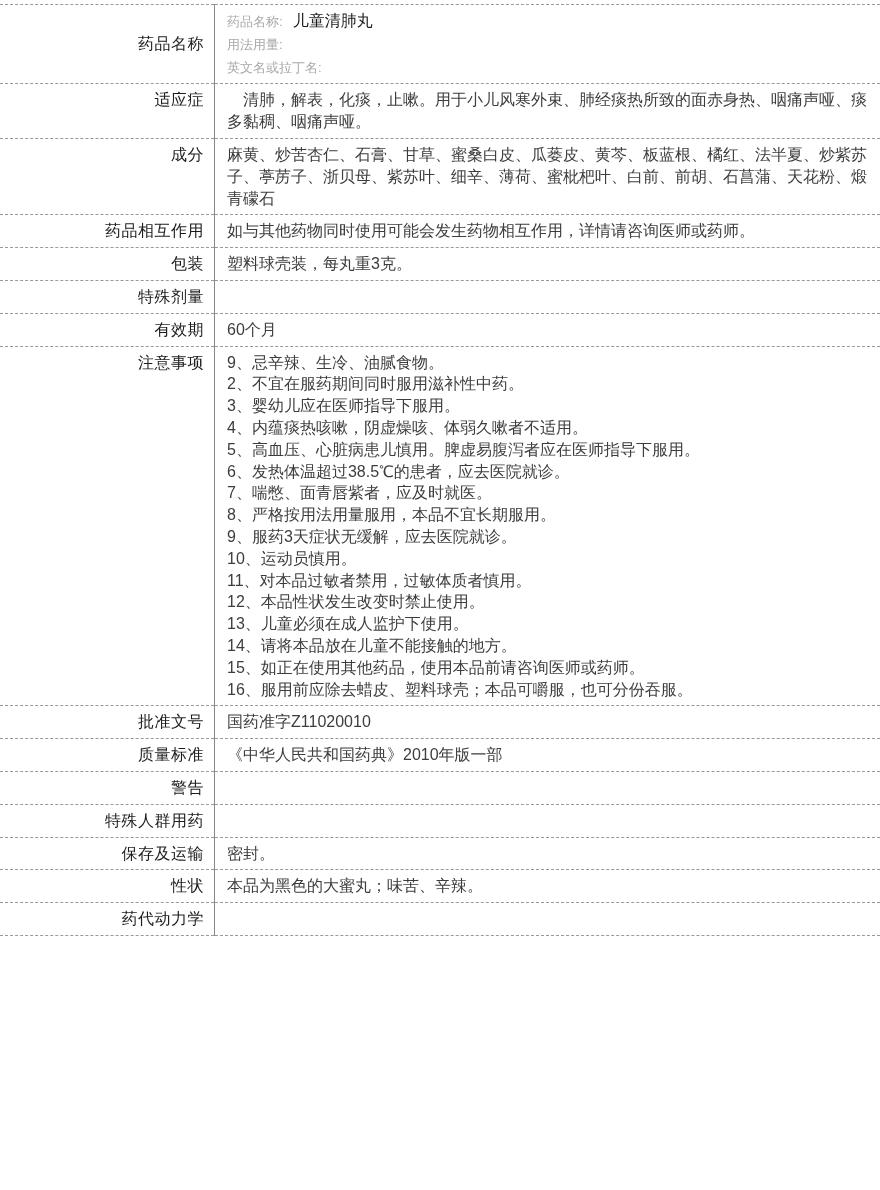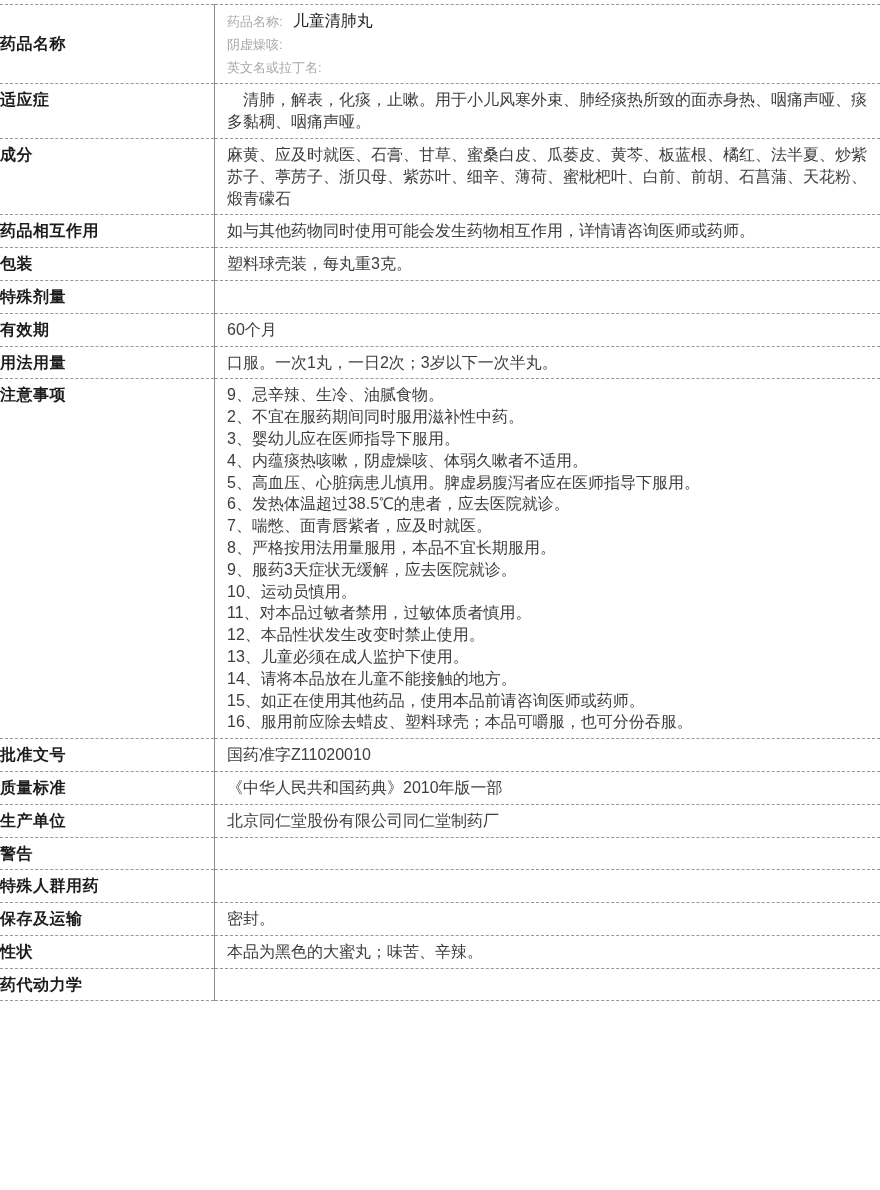--- a/index.html
+++ b/index.html
@@ -19,24 +19,24 @@
     table-layout: fixed;
     margin-top: 4px;
   }
   table.drug-table td {
     vertical-align: top;
     line-height: 21.8px;
     margin-left: 37px;
   }
   td.label-cell {
     width: 204px;
-    text-align: left;
+    text-align: right;
     padding: 5px 10px 5px 0;
     font-size: 16px;
-    font-weight: bold;
+    font-weight: normal;
     color: #1c1c1c;
     border-right: 1px solid #8a8a8a;
     border-bottom: 1px dashed #999999;
     letter-spacing: 0.5px;
   }
   td.value-cell {
     padding: 5px 10px 5px 12px;
     font-size: 16px;
     color: #3d3d3d;
     border-bottom: 1px dashed #999999;
@@ -67,34 +67,34 @@
 </style>
 </head>
 <body>
 
 <table class="drug-table">
   <tbody id="table-body">
       <tr class="table-row" data-row-id="drug-name">
         <td class="label-cell">药品名称</td>
         <td class="value-cell">
           <div class="kv-line value-line"><span class="field-key">药品名称:</span><span class="field-value">儿童清肺丸</span></div>
-          <div class="kv-line value-line"><span class="field-key">阴虚燥咳:</span></div>
+          <div class="kv-line value-line"><span class="field-key">用法用量:</span></div>
           <div class="kv-line value-line"><span class="field-key">英文名或拉丁名:</span></div>
         </td>
       </tr>
       <tr class="table-row" data-row-id="indications">
         <td class="label-cell">适应症</td>
         <td class="value-cell">
           <div class="value-line">　清肺，解表，化痰，止嗽。用于小儿风寒外束、肺经痰热所致的面赤身热、咽痛声哑、痰多黏稠、咽痛声哑。</div>
         </td>
       </tr>
       <tr class="table-row" data-row-id="ingredients">
         <td class="label-cell">成分</td>
         <td class="value-cell">
-          <div class="value-line">麻黄、应及时就医、石膏、甘草、蜜桑白皮、瓜蒌皮、黄芩、板蓝根、橘红、法半夏、炒紫苏子、葶苈子、浙贝母、紫苏叶、细辛、薄荷、蜜枇杷叶、白前、前胡、石菖蒲、天花粉、煅青礞石</div>
+          <div class="value-line">麻黄、炒苦杏仁、石膏、甘草、蜜桑白皮、瓜蒌皮、黄芩、板蓝根、橘红、法半夏、炒紫苏子、葶苈子、浙贝母、紫苏叶、细辛、薄荷、蜜枇杷叶、白前、前胡、石菖蒲、天花粉、煅青礞石</div>
         </td>
       </tr>
       <tr class="table-row" data-row-id="drug-interactions">
         <td class="label-cell">药品相互作用</td>
         <td class="value-cell">
           <div class="value-line">如与其他药物同时使用可能会发生药物相互作用，详情请咨询医师或药师。</div>
         </td>
       </tr>
       <tr class="table-row" data-row-id="packaging">
         <td class="label-cell">包装</td>
@@ -105,26 +105,20 @@
       <tr class="table-row" data-row-id="special-dosage">
         <td class="label-cell">特殊剂量</td>
         <td class="value-cell">
           <div class="empty-line"></div>
         </td>
       </tr>
       <tr class="table-row" data-row-id="shelf-life">
         <td class="label-cell">有效期</td>
         <td class="value-cell">
           <div class="value-line">60个月</div>
-        </td>
-      </tr>
-      <tr class="table-row" data-row-id="dosage-administration">
-        <td class="label-cell">用法用量</td>
-        <td class="value-cell">
-          <div class="value-line">口服。一次1丸，一日2次；3岁以下一次半丸。</div>
         </td>
       </tr>
       <tr class="table-row" data-row-id="precautions">
         <td class="label-cell">注意事项</td>
         <td class="value-cell">
           <div class="value-line">9、忌辛辣、生冷、油腻食物。</div>
           <div class="value-line">2、不宜在服药期间同时服用滋补性中药。</div>
           <div class="value-line">3、婴幼儿应在医师指导下服用。</div>
           <div class="value-line">4、内蕴痰热咳嗽，阴虚燥咳、体弱久嗽者不适用。</div>
           <div class="value-line">5、高血压、心脏病患儿慎用。脾虚易腹泻者应在医师指导下服用。</div>
@@ -144,26 +138,20 @@
       <tr class="table-row" data-row-id="approval-number">
         <td class="label-cell">批准文号</td>
         <td class="value-cell">
           <div class="value-line">国药准字Z11020010</div>
         </td>
       </tr>
       <tr class="table-row" data-row-id="quality-standard">
         <td class="label-cell">质量标准</td>
         <td class="value-cell">
           <div class="value-line">《中华人民共和国药典》2010年版一部</div>
-        </td>
-      </tr>
-      <tr class="table-row" data-row-id="manufacturer">
-        <td class="label-cell">生产单位</td>
-        <td class="value-cell">
-          <div class="value-line">北京同仁堂股份有限公司同仁堂制药厂</div>
         </td>
       </tr>
       <tr class="table-row" data-row-id="warnings">
         <td class="label-cell">警告</td>
         <td class="value-cell">
           <div class="empty-line"></div>
         </td>
       </tr>
       <tr class="table-row" data-row-id="special-populations">
         <td class="label-cell">特殊人群用药</td>

